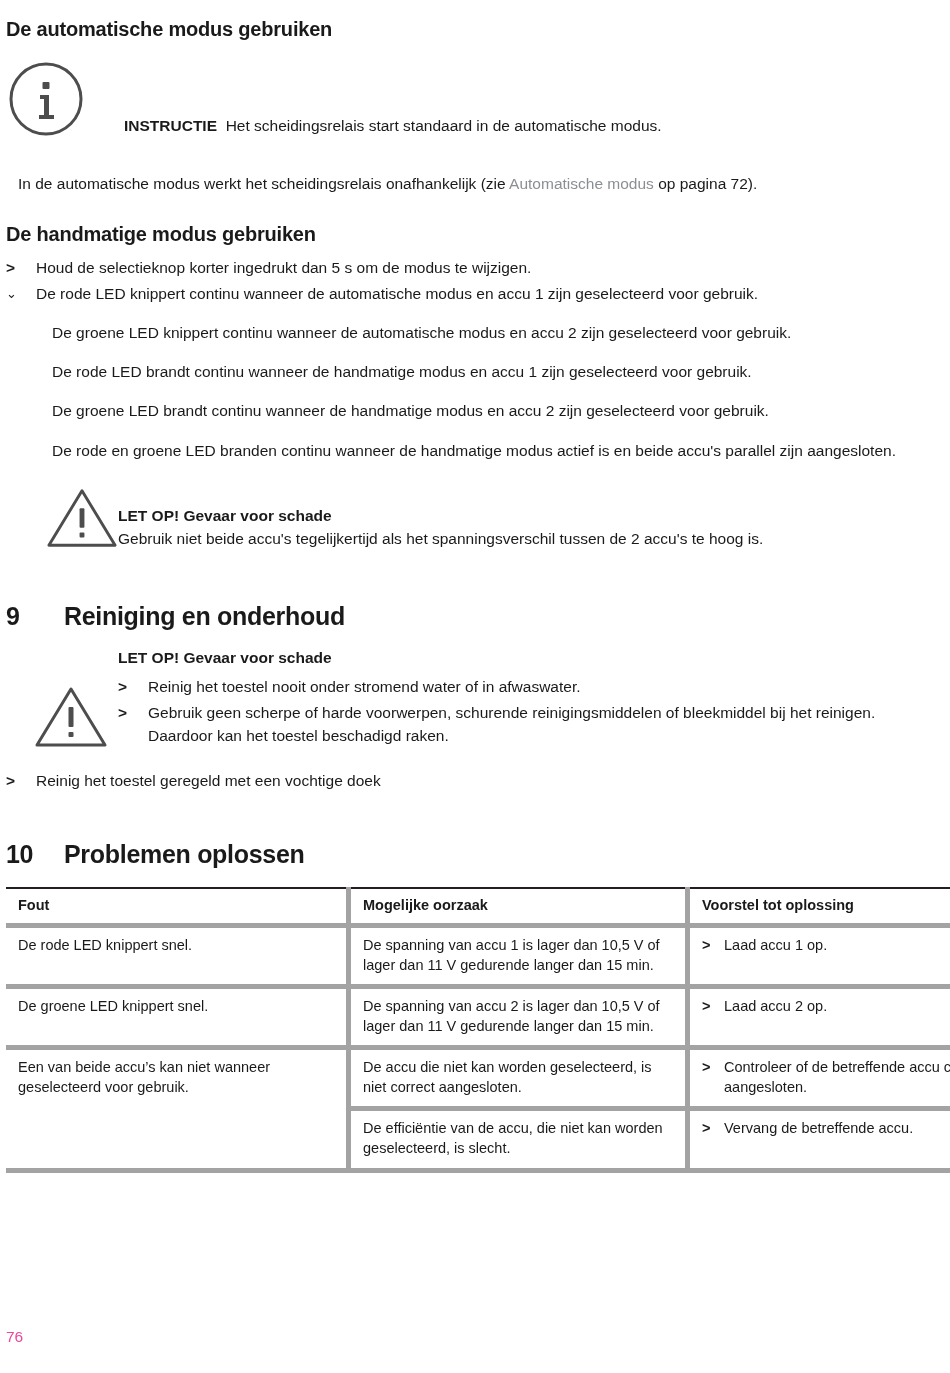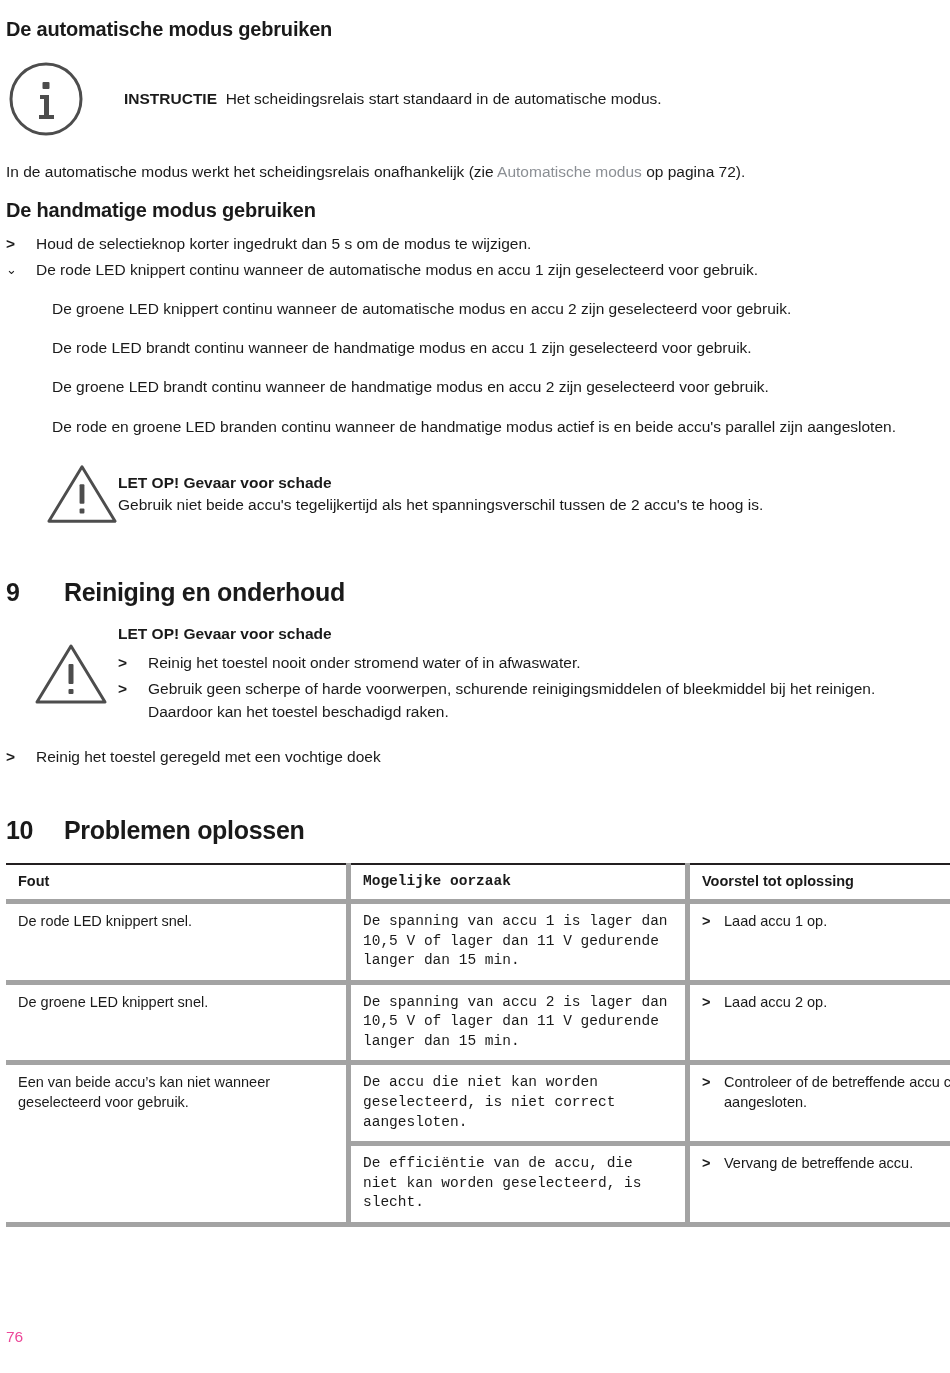--- a/index.html
+++ b/index.html
@@ -33,30 +33,30 @@
   h2.heading {
     font-size: 20px;
     font-weight: bold;
     margin: 0 0 0 0;
     letter-spacing: -0.2px;
   }
 
   .para {
     font-size: 15.5px;
     line-height: 1.45;
-    margin: 0;
+    margin: 12px;
   }
   .muted-link {
     color: #8b8f94;
   }
 
   
   .note-block {
     display: flex;
-    align-items: center;
+    align-items: flex-end;
   }
   .icon-cell {
     width: 118px;
     flex: 0 0 118px;
     display: flex;
     justify-content: flex-start;
     padding-left: 2px;
     box-sizing: border-box;
   }
   .icon-cell.narrow {
@@ -141,21 +141,21 @@
   }
   table.trouble th {
     text-align: left;
     font-weight: bold;
     border-top: 2px solid #231f20;
     border-bottom: 2px solid #231f20;
     padding-top: 7px;
     padding-bottom: 7px;
   }
   table.trouble .c1 { width: 318px; }
-  table.trouble .c2 { width: 312px; font-family: Liberation Mono, monospace; }
+  table.trouble .c2 { width: 312px; }
   table.trouble .c3 { width: 308px; }
   table.trouble .nb-left { border-left: none; }
   table.trouble .nb-right { border-right: none; }
   td .sol {
     display: flex;
     align-items: flex-start;
   }
   td .sol .marker {
     width: 22px;
     flex: 0 0 22px;

